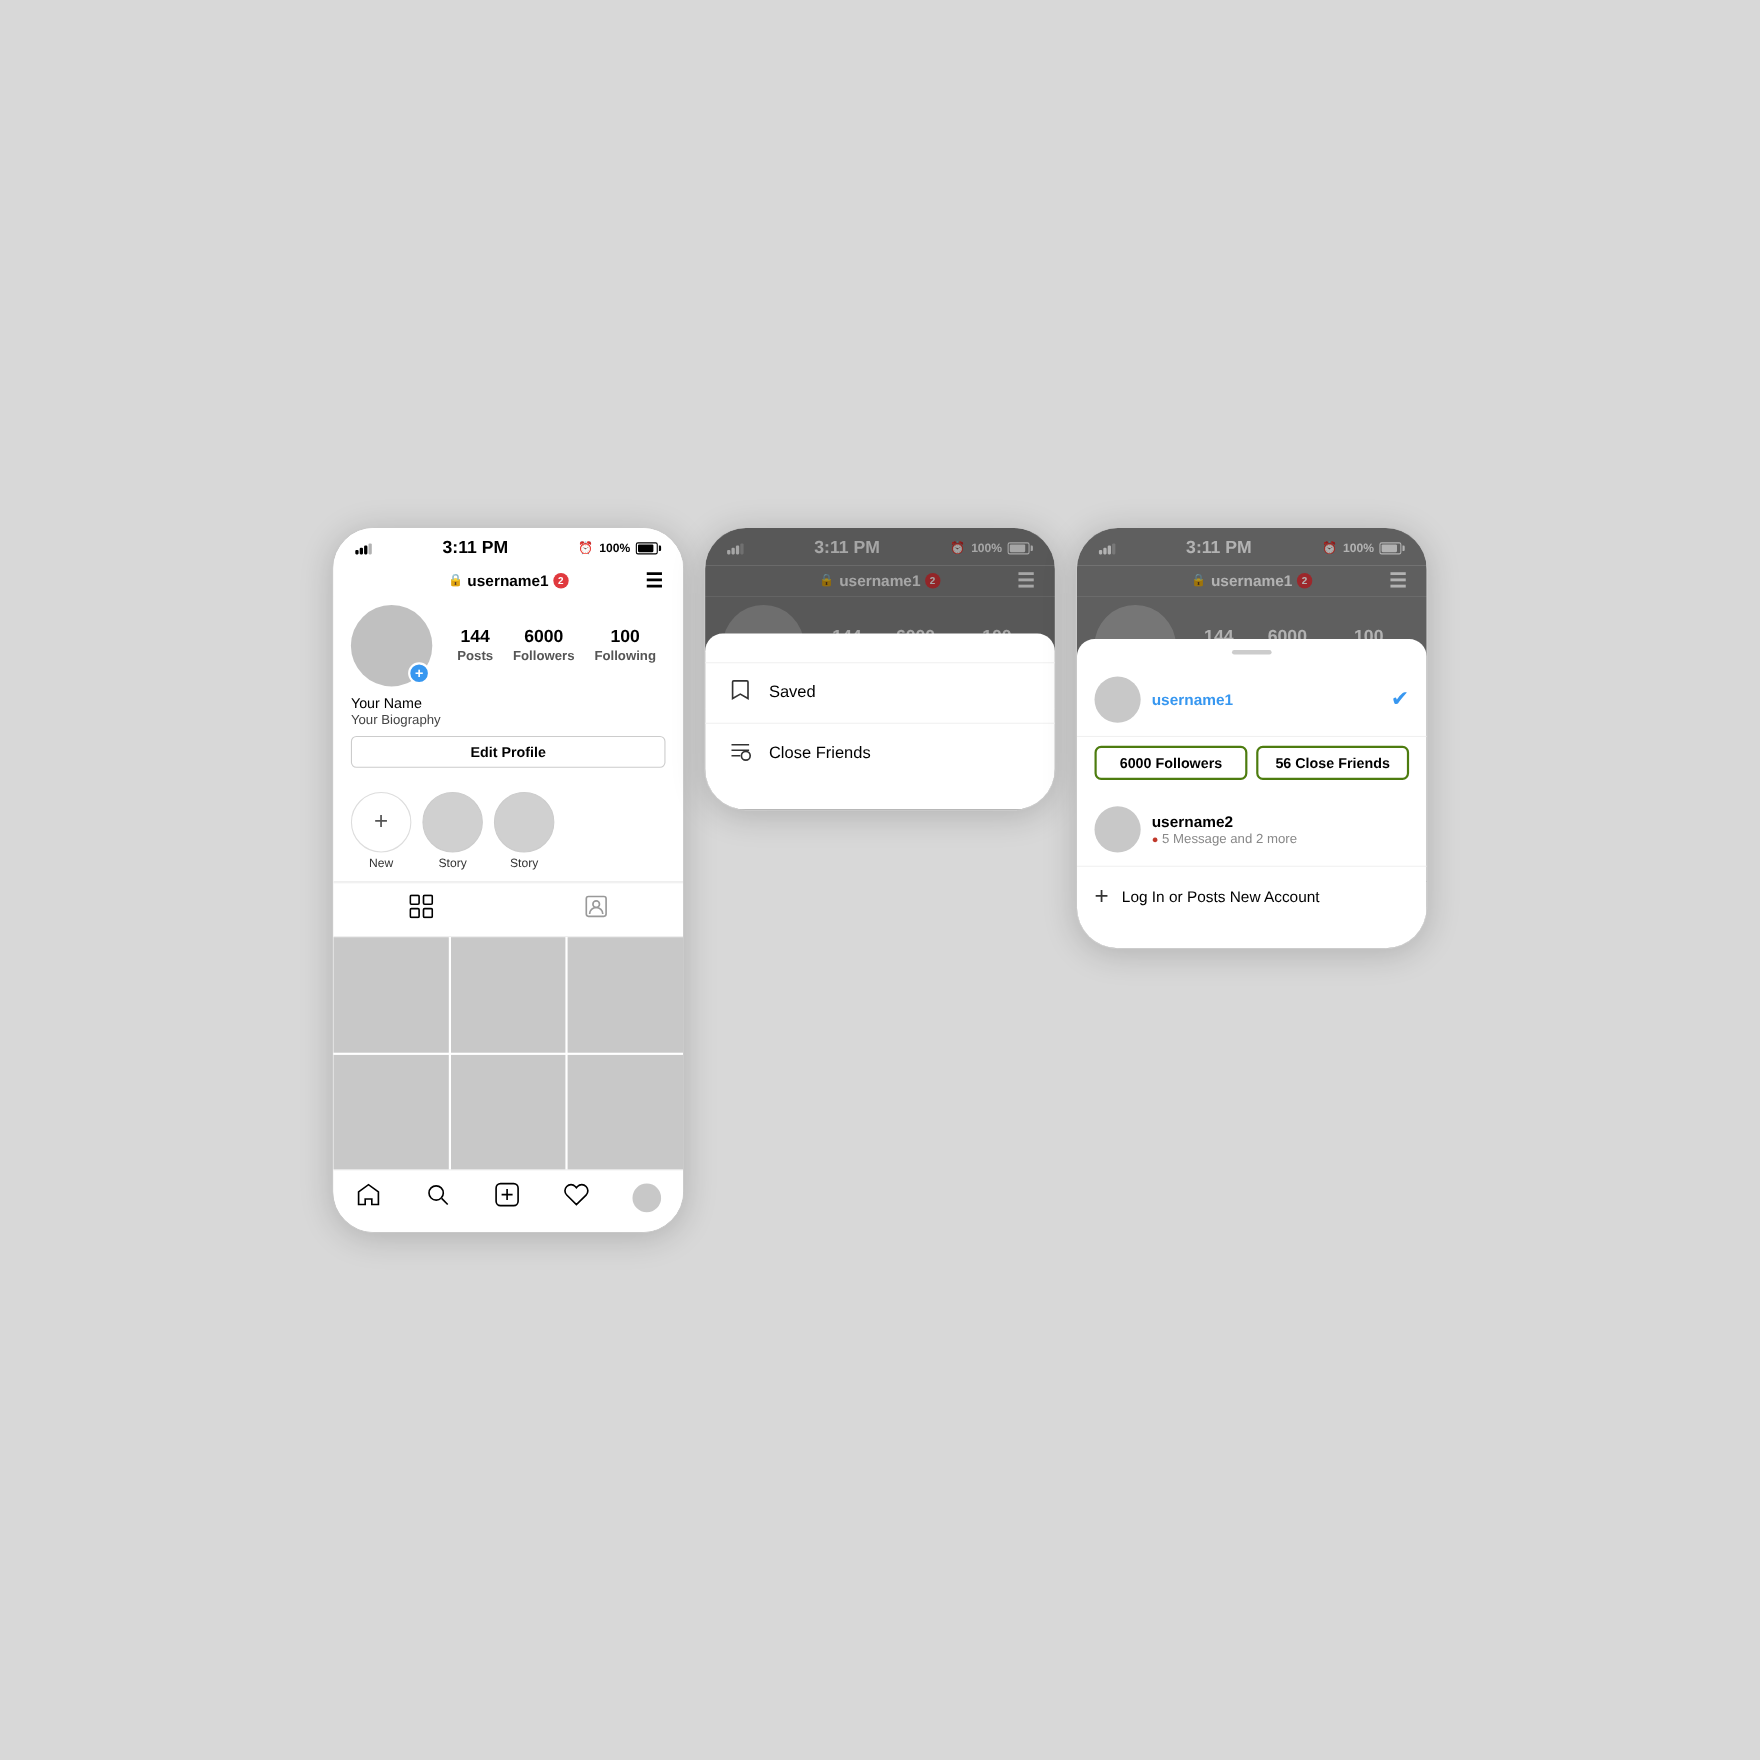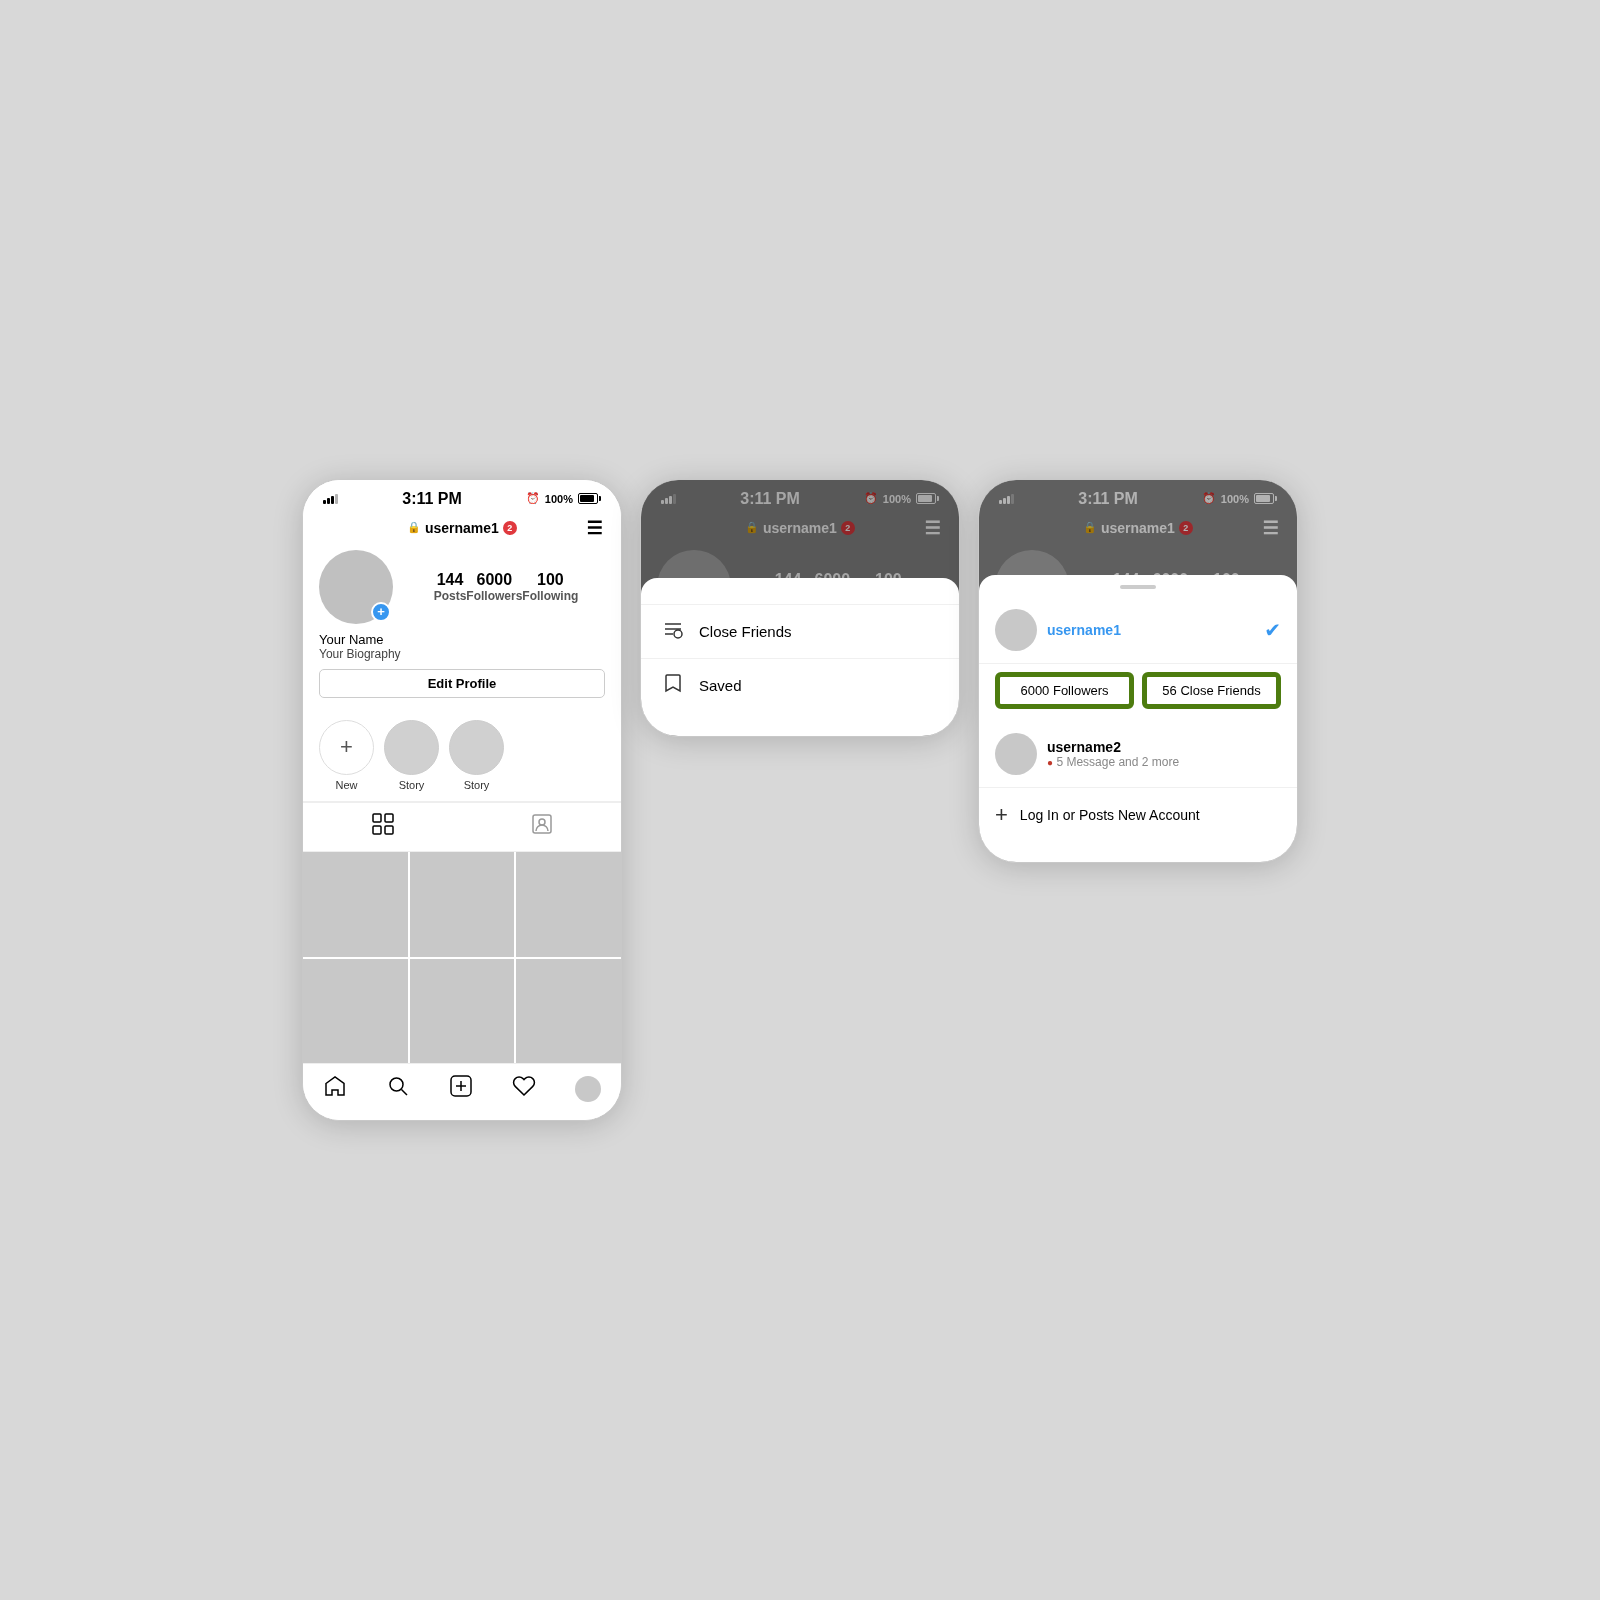--- a/index.html
+++ b/index.html
@@ -129,21 +129,21 @@
       bottom: 2px; right: 2px;
       width: 20px; height: 20px;
       background: #3797f0;
       border-radius: 50%;
       display: flex; align-items: center; justify-content: center;
       border: 2px solid #fff;
       color: #fff;
       font-size: 13px; font-weight: 700;
     }
     .stats {
-      display: flex; flex: 1; justify-content: center;
+      display: flex; gap: 18px; flex: 1; justify-content: center;
     }
     .stat-item { text-align: center; }
     .stat-num { font-size: 16px; font-weight: 700; color: #000; }
     .stat-num.dark { color: #fff; }
     .stat-label { font-size: 12px; color: #555; font-weight: bold; }
     .stat-label.dark { color: #ddd; }
     .profile-name { font-size: 13px; font-weight: 400; color: #000; }
     .profile-name.dark { color: #fff; }
     .profile-bio { font-size: 12px; color: #444; }
     .profile-bio.dark { color: #ddd; }
@@ -269,25 +269,25 @@
     .account-left { display: flex; align-items: center; gap: 10px; }
     .account-avatar {
       width: 42px; height: 42px;
       border-radius: 50%;
       background: #c8c8c8;
     }
     .account-username { font-size: 14px; font-weight: 600; color: #3797f0; }
     .account-username2 { font-size: 14px; font-weight: 600; color: #000; }
     .checkmark { color: #3797f0; font-size: 20px; }
     .follower-btn {
-      border: 5px solid #4d7c0f;
+      border: 2px solid #4d7c0f;
       border-radius: 6px;
       padding: 6px 12px;
       font-size: 13px;
-      font-weight: 400;
+      font-weight: 700;
       cursor: pointer;
       background: #fff;
     }
     .account-btns { display: flex; gap: 8px; padding: 8px 16px 12px; }
     .account-btns button { flex: 1; }
     .notif-dot { color: #c0392b; font-size: 10px; }
     .account-sub { font-size: 12px; color: #888; }
     .add-account-row {
       display: flex;
       align-items: center;
@@ -515,36 +515,36 @@
     <div class="menu-sheet">
 
       <div class="menu-item">
         
         
       </div>
 
       <div class="menu-item">
         <span class="menu-item-icon">
           <svg width="22" height="22" viewBox="0 0 22 22" fill="none" stroke="#333" stroke-width="1.5">
+            <path d="M5 3h12a1 1 0 011 1v15l-7-4-7 4V4a1 1 0 011-1z"></path>
+          </svg>
+        </span>
+        <span class="menu-item-label">Saved</span>
+      </div>
+
+      <div class="menu-item">
+        <span class="menu-item-icon">
+          <svg width="22" height="22" viewBox="0 0 22 22" fill="none" stroke="#333" stroke-width="1.5">
             <line x1="3" y1="6" x2="19" y2="6"></line>
             <line x1="3" y1="11" x2="19" y2="11"></line>
             <line x1="3" y1="16" x2="11" y2="16"></line>
             <circle cx="16" cy="16" r="4"></circle>
           </svg>
         </span>
         <span class="menu-item-label">Close Friends</span>
-      </div>
-
-      <div class="menu-item">
-        <span class="menu-item-icon">
-          <svg width="22" height="22" viewBox="0 0 22 22" fill="none" stroke="#333" stroke-width="1.5">
-            <path d="M5 3h12a1 1 0 011 1v15l-7-4-7 4V4a1 1 0 011-1z"></path>
-          </svg>
-        </span>
-        <span class="menu-item-label">Saved</span>
       </div>
 
 
     </div>
   </div>
 
   <div class="phone" style="position:relative;">
 
     <div class="status-bar dark">
       <div class="status-left">

